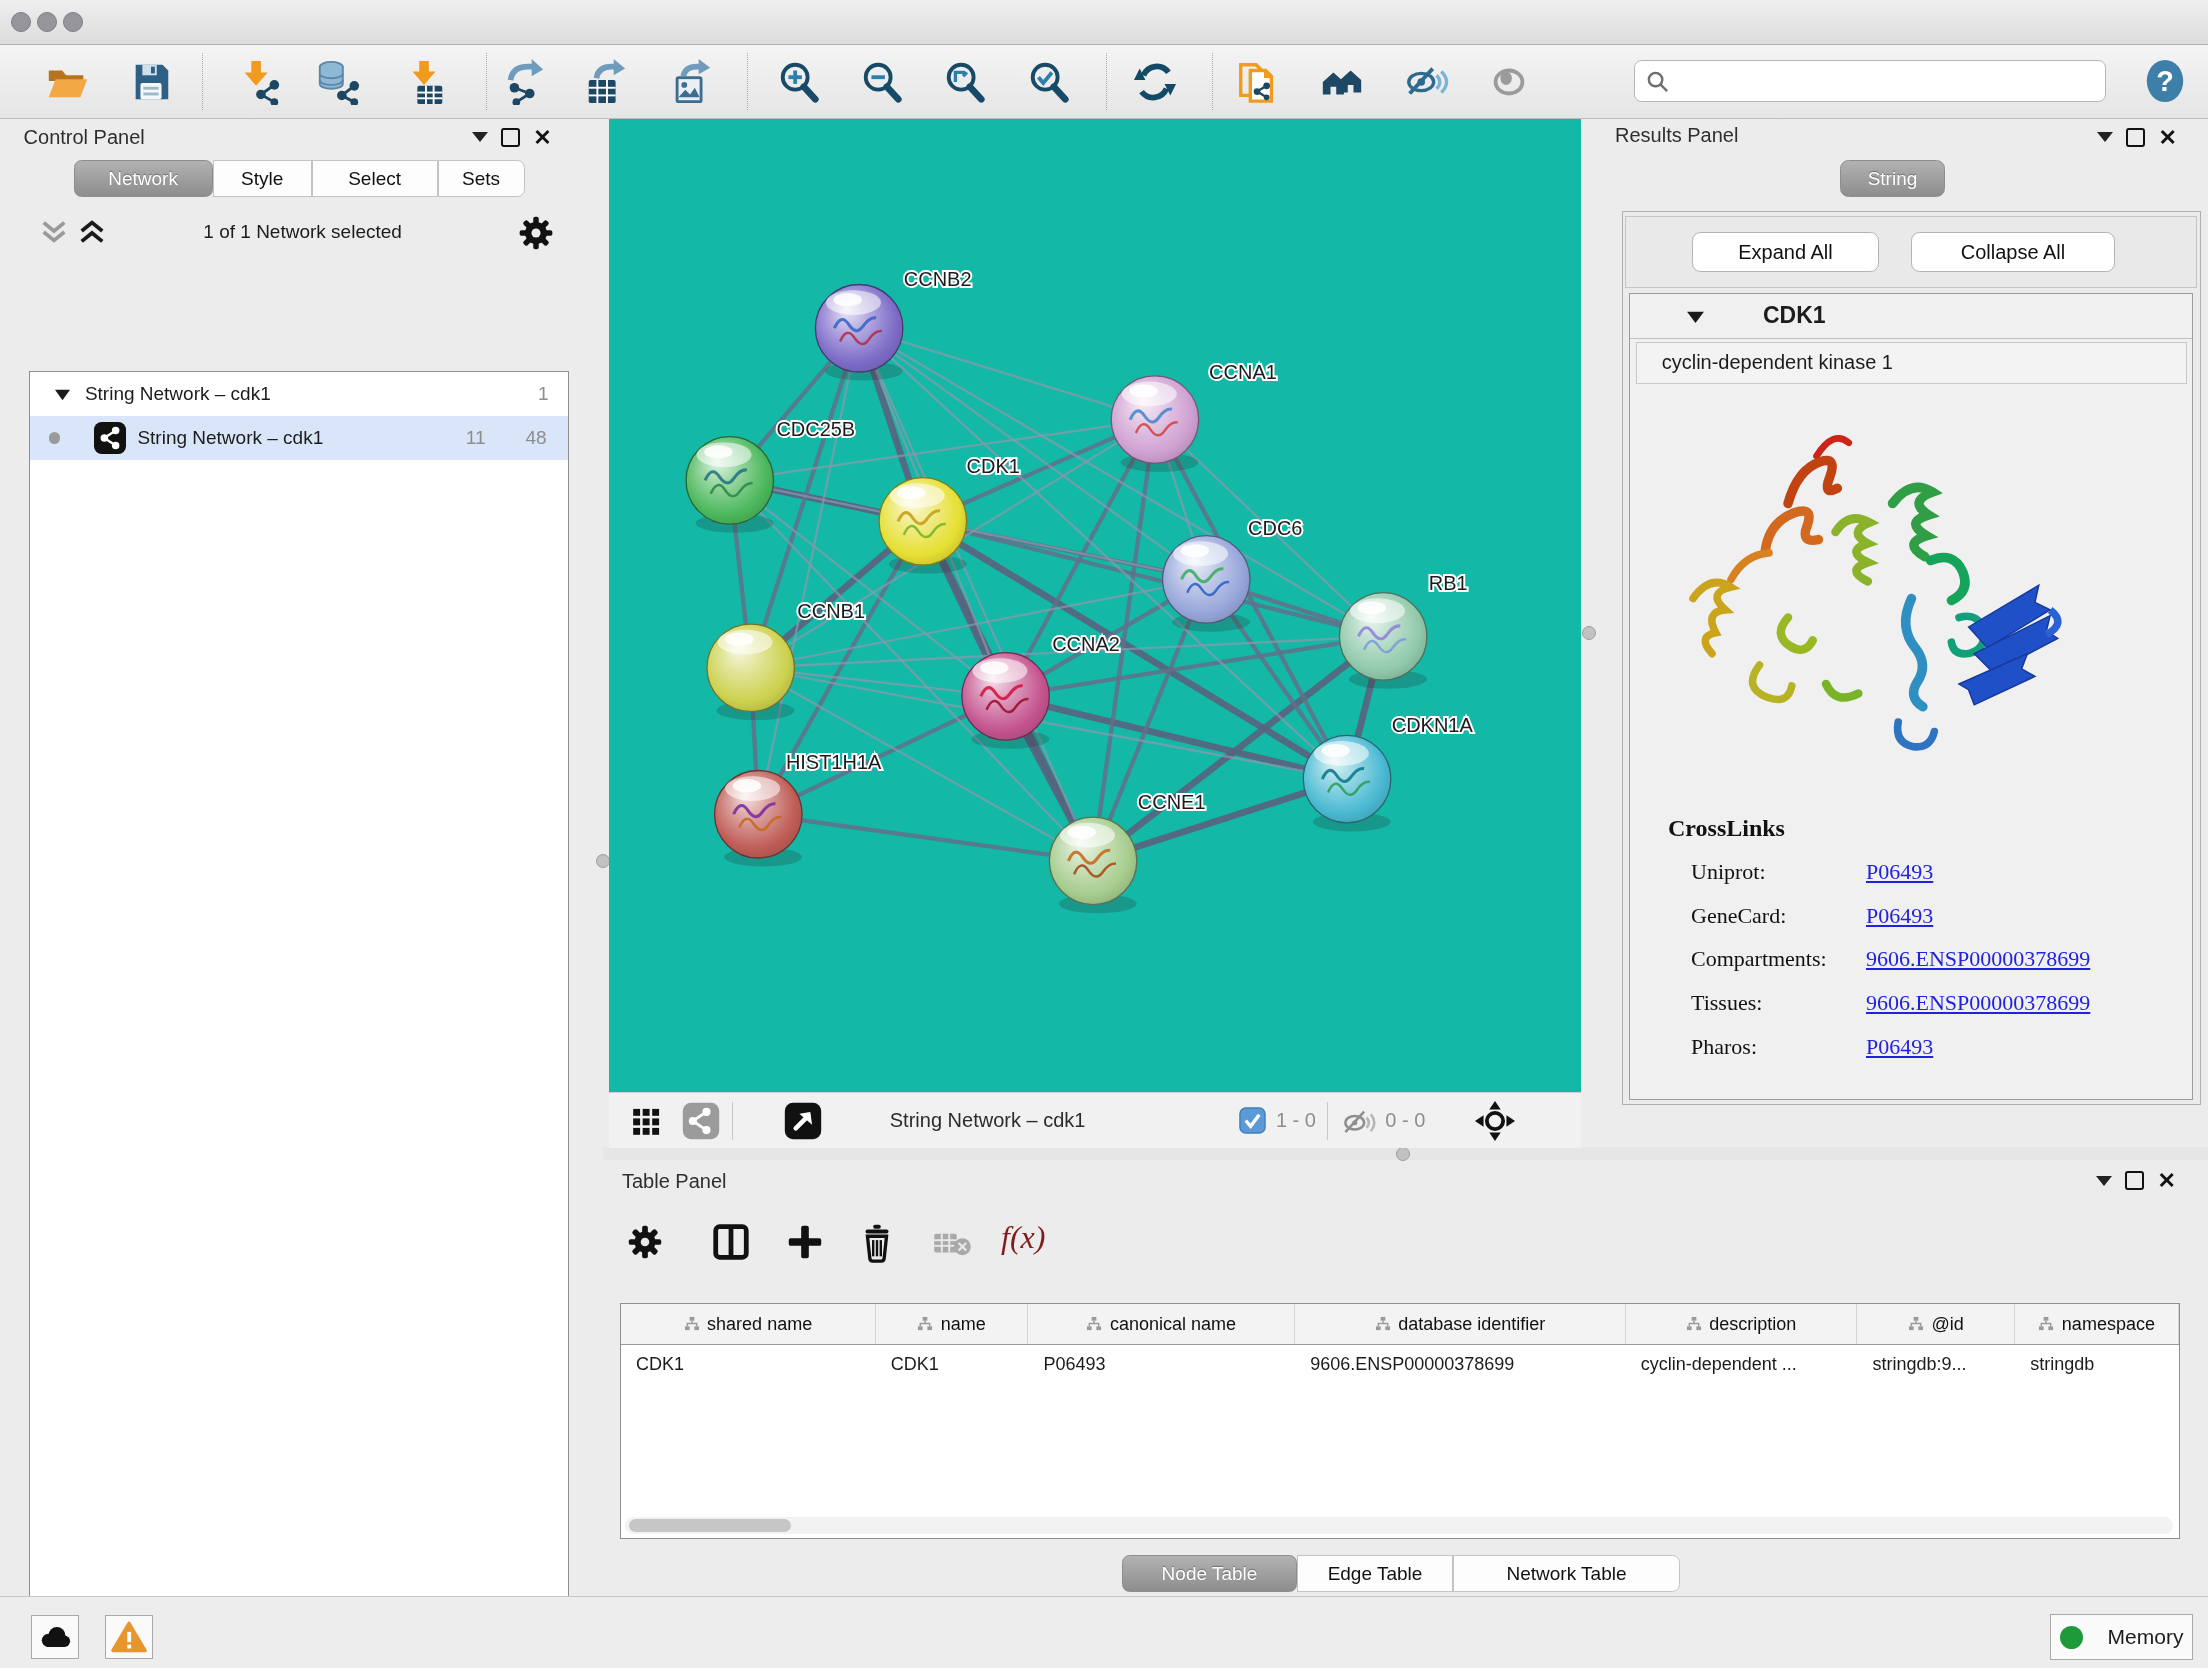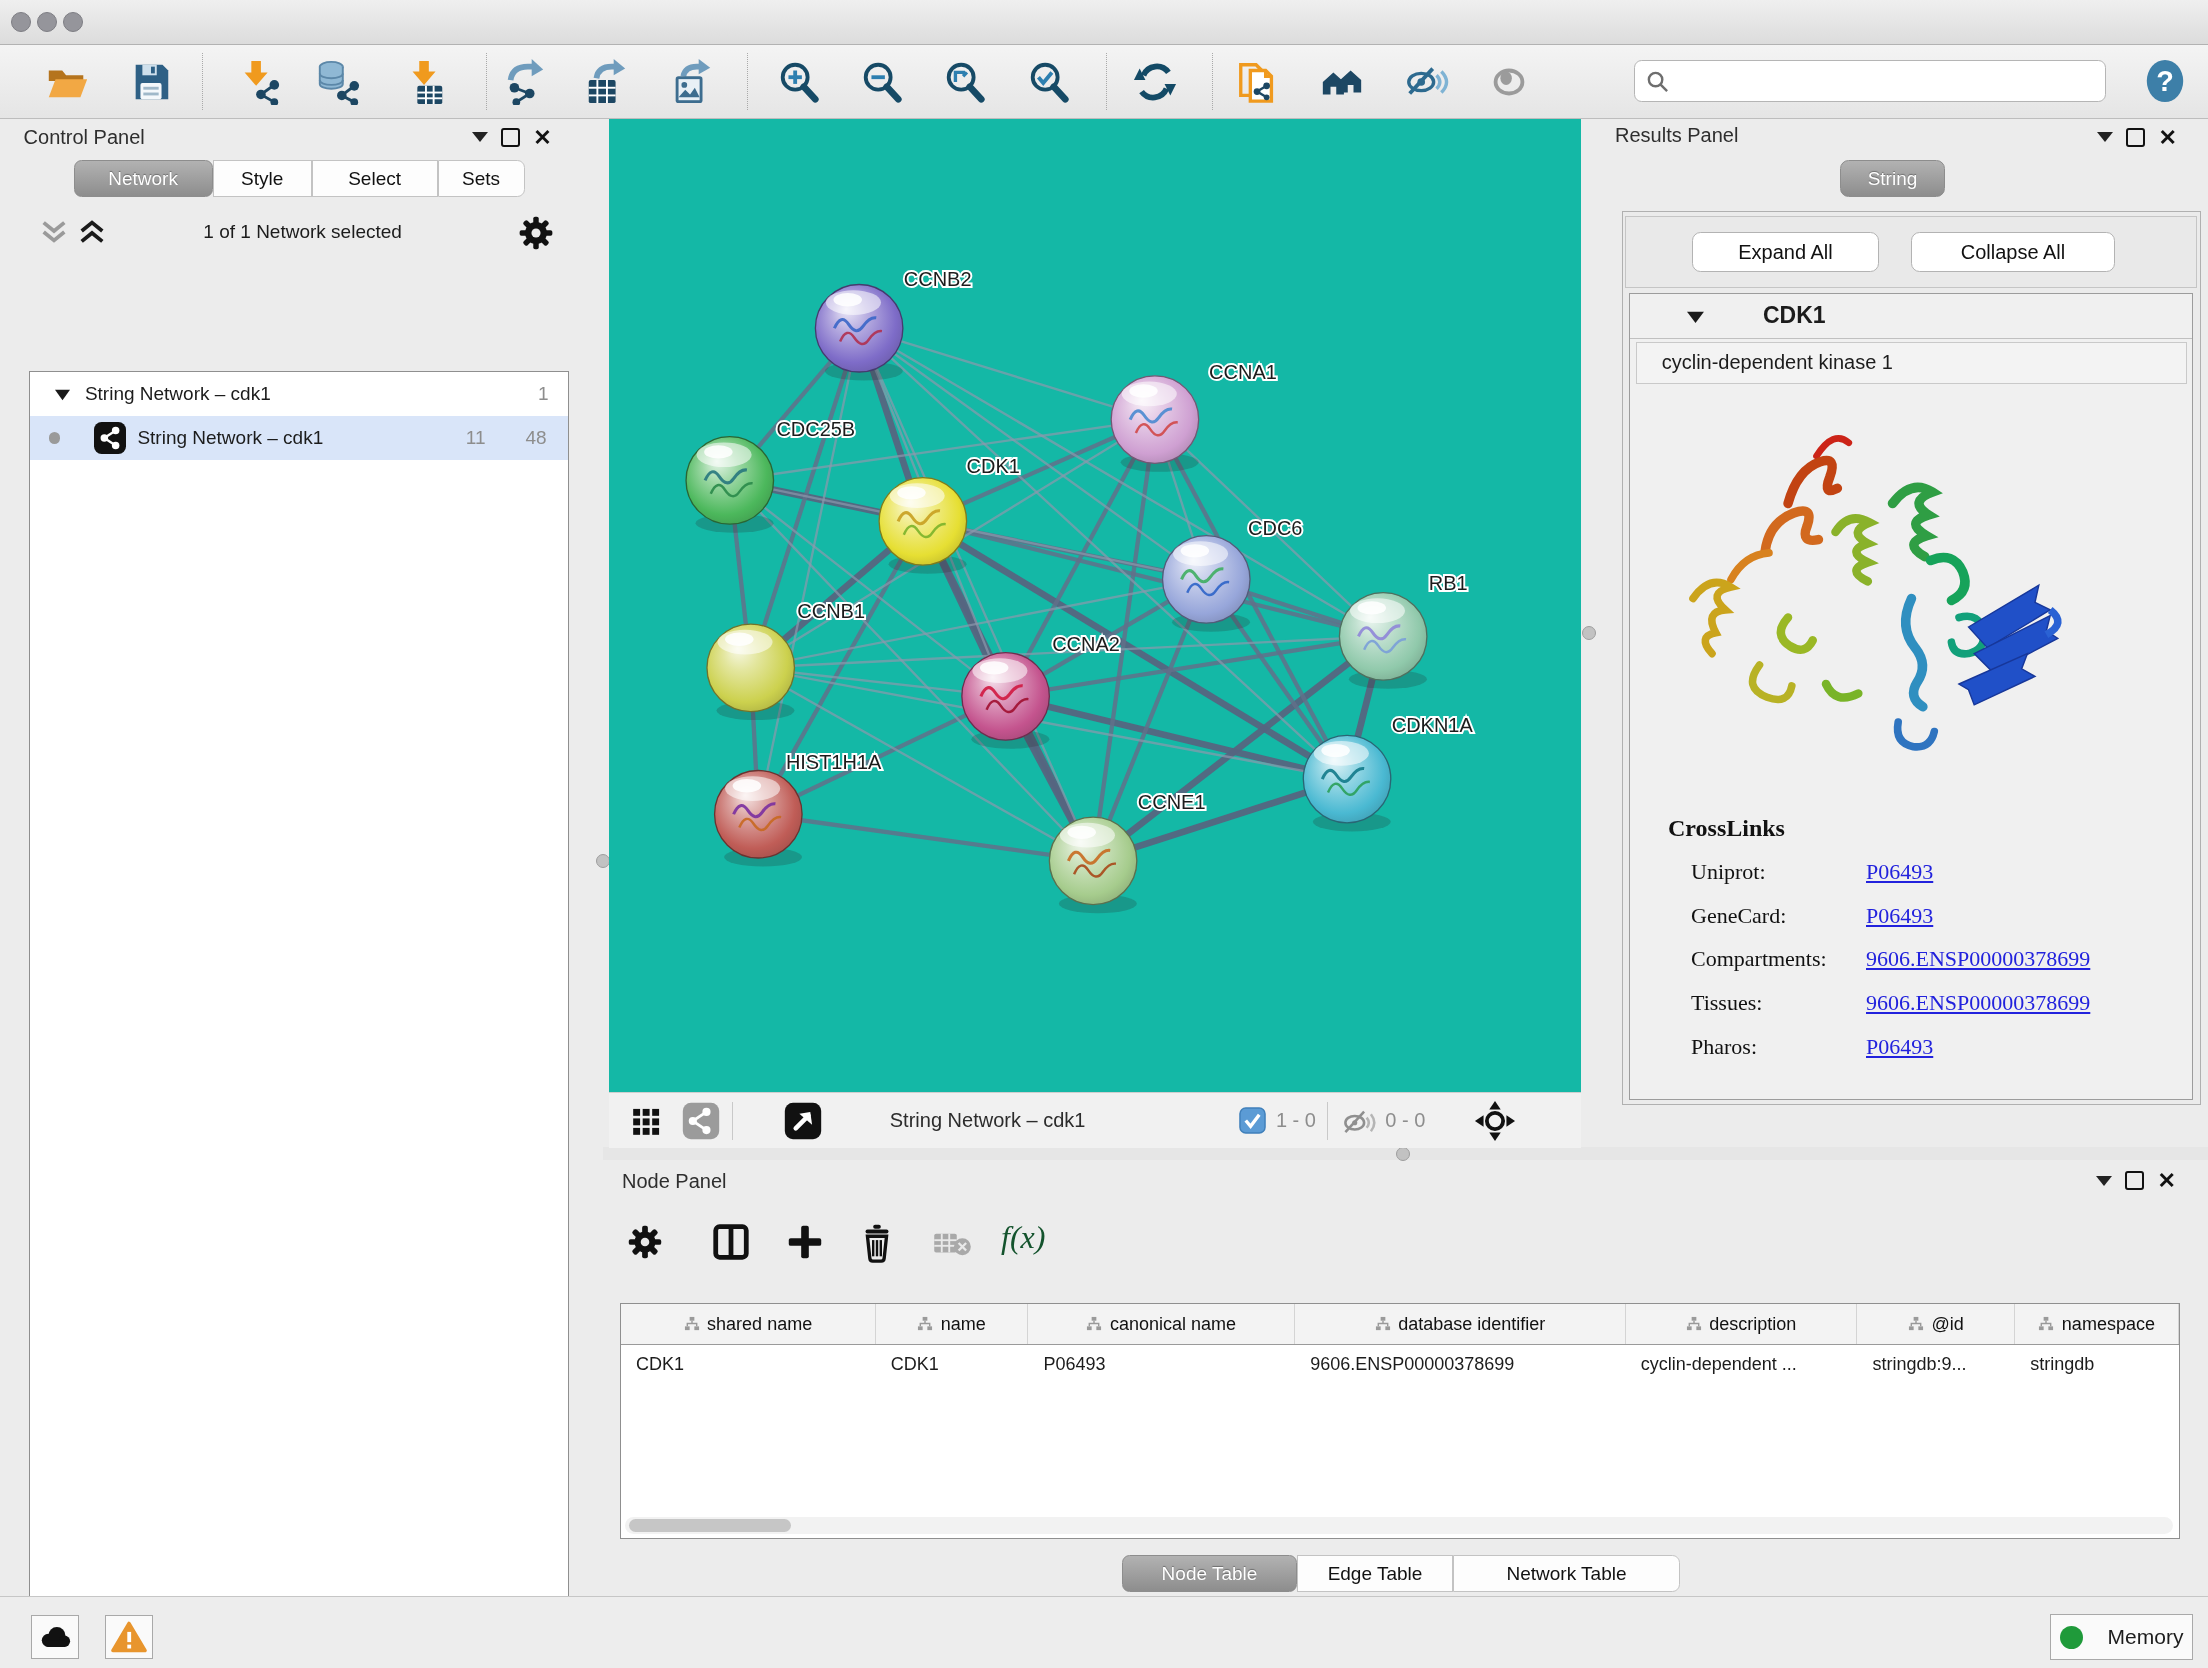--- a/index.html
+++ b/index.html
@@ -644,21 +644,21 @@
     <div id="crosslinks">
         <div class="crossrow" style="left: 61px; top: 565px;"><span style="display: inline-block; width: 175px;">Uniprot:</span><a>P06493</a></div>
         <div class="crossrow" style="left: 61px; top: 609px;"><span style="display: inline-block; width: 175px;">GeneCard:</span><a>P06493</a></div>
         <div class="crossrow" style="left: 61px; top: 652px;"><span style="display: inline-block; width: 175px;">Compartments:</span><a>9606.ENSP00000378699</a></div>
         <div class="crossrow" style="left: 61px; top: 696px;"><span style="display: inline-block; width: 175px;">Tissues:</span><a>9606.ENSP00000378699</a></div>
         <div class="crossrow" style="left: 61px; top: 740px;"><span style="display: inline-block; width: 175px;">Pharos:</span><a>P06493</a></div>
       </div>
   </div>
 
   <div class="abs" style="left:603px;top:1160px;width:1605px;height:436px">
-    <div class="abs panel-title" style="left:19px;top:9.5px">Node Panel</div>
+    <div class="abs panel-title" style="left:19px;top:9.5px">Table Panel</div>
     <div class="abs winctl" style="left:1493px;top:11.4px">
       <span class="tri"></span>
       <span class="box"></span>
       <span class="x">✕</span>
     </div>
 
     <svg class="abs" style="left:21px;top:61px" width="42" height="42" viewBox="0 0 44 44">
       <g fill="#111">
         <rect x="19" y="5" width="6" height="34" rx="2"></rect>
         <rect x="19" y="5" width="6" height="34" rx="2" transform="rotate(45 22 22)"></rect>
@@ -690,21 +690,21 @@
       <rect x="2" y="6" width="24" height="20" rx="2" fill="#a9a9a9"></rect>
       <g stroke="#e9e9e9" stroke-width="2">
           <line x1="2" y1="13" x2="26" y2="13"></line>
           <line x1="2" y1="19" x2="26" y2="19"></line>
           <line x1="10" y1="6" x2="10" y2="26"></line>
           <line x1="18" y1="6" x2="18" y2="26"></line>
         </g>
       <circle cx="32" cy="20" r="9" fill="#a9a9a9"></circle>
       <path d="M28 16 l8 8 M36 16 l-8 8" stroke="#e9e9e9" stroke-width="2.5"></path>
     </svg>
-    <div class="abs" style="left:398px;top:59px;font-family:'Liberation Serif',serif;font-style:italic;font-size:32px;color:#14532d">f(x)</div>
+    <div class="abs" style="left:398px;top:59px;font-family:'Liberation Serif',serif;font-style:italic;font-size:32px;color:#7f1d1d">f(x)</div>
 
     <div class="abs tablebox" style="left:17px;top:143px">
       <div class="thead" id="thead">
           <div class="th" style="width: 255px;">
             <span>
               <svg width="16" height="16" viewBox="0 0 17 17">
                 <rect x="6" y="1" width="5" height="4" fill="#9a9a9a"></rect>
                 <rect x="1" y="11" width="5" height="4" fill="#9a9a9a"></rect>
                 <rect x="11" y="11" width="5" height="4" fill="#9a9a9a"></rect>
                 <path d="M8.5 5 v3 M3.5 11 v-3 h10 v3" stroke="#9a9a9a" stroke-width="1.5" fill="none"></path>

